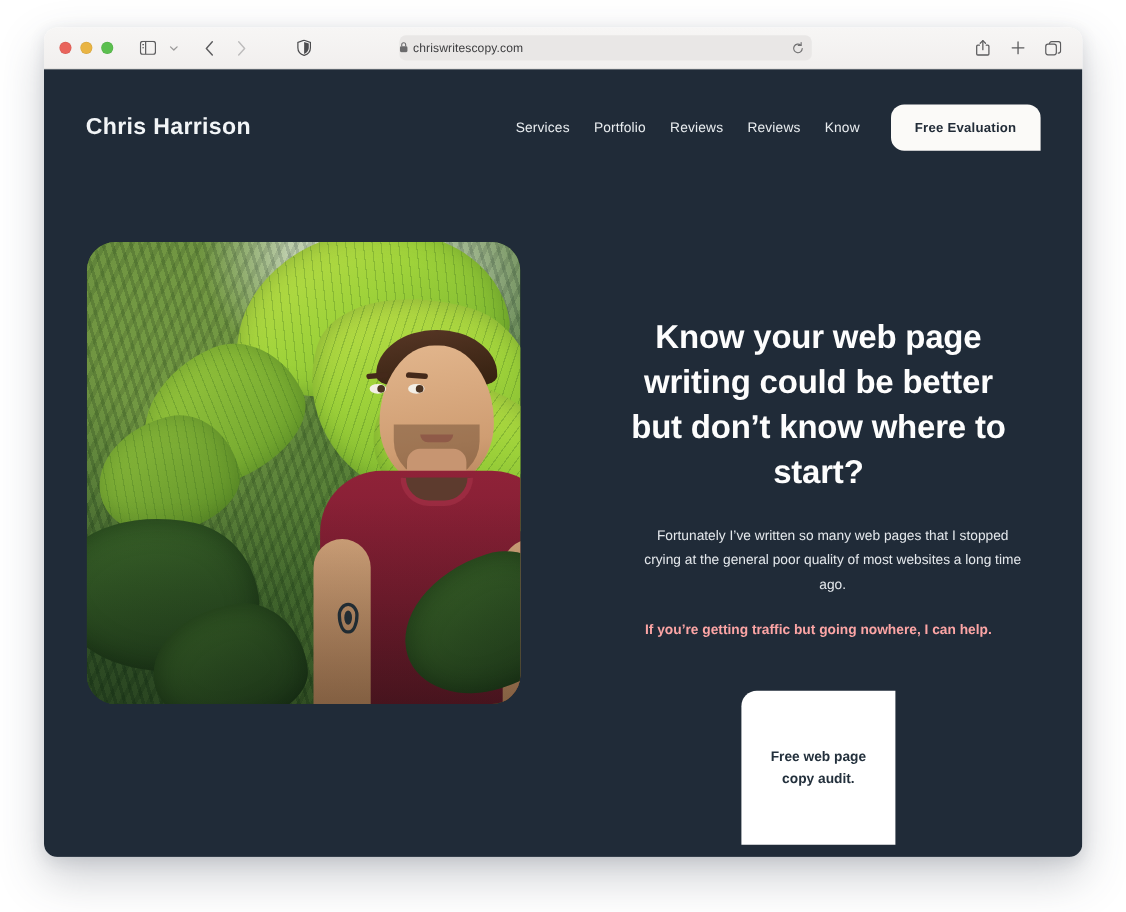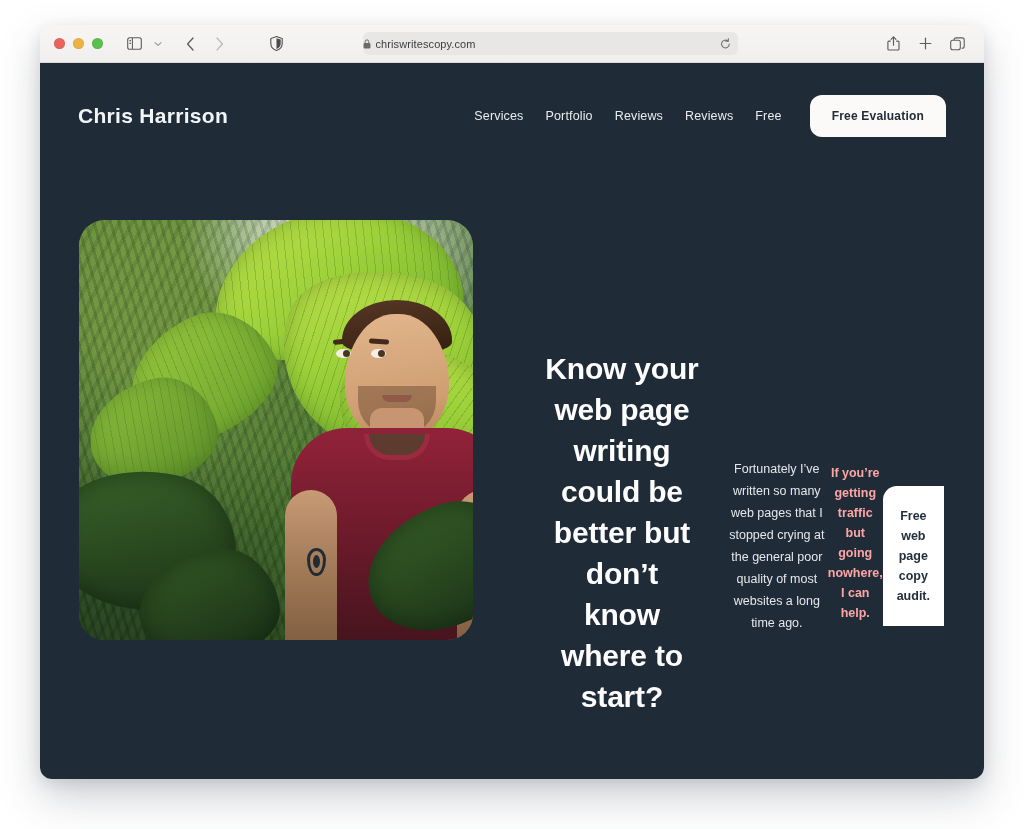--- a/index.html
+++ b/index.html
@@ -327,20 +327,21 @@
   .photo-shade {
     position: absolute; inset: 0;
     background: linear-gradient(180deg, rgba(0,0,0,0) 55%, rgba(6,14,8,.30) 100%);
   }
 
   
   .hero-right {
     width: 50%;
     padding: 118px 40px 0 32px;
     display: flex;
+    flex-direction: column;
     align-items: center;
     text-align: center;
   }
 
   .headline {
     font-size: 30px;
     line-height: 41px;
     font-weight: 700;
     color: #fdfdfd;
     letter-spacing: -0.2px;
@@ -480,21 +481,21 @@
     <div class="site">
 
       <header class="site-header">
         <div class="brand">Chris Harrison</div>
 
         <nav class="nav">
           <a class="nav-link" href="#">Services</a>
           <a class="nav-link" href="#">Portfolio</a>
           <a class="nav-link" href="#">Reviews</a>
           <a class="nav-link" href="#">Reviews</a>
-          <a class="nav-link" href="#">Free</a>
+          <a class="nav-link" href="#">Know</a>
           <button class="cta-nav">Free Evaluation</button>
         </nav>
       </header>
 
       <section class="hero">
 
         <div class="hero-left">
           <div class="photo-frame" aria-label="Man in a dark red t-shirt standing under large green tropical leaves in a greenhouse">
             <div class="photo-bg"></div>
             <div class="leafy"></div>

